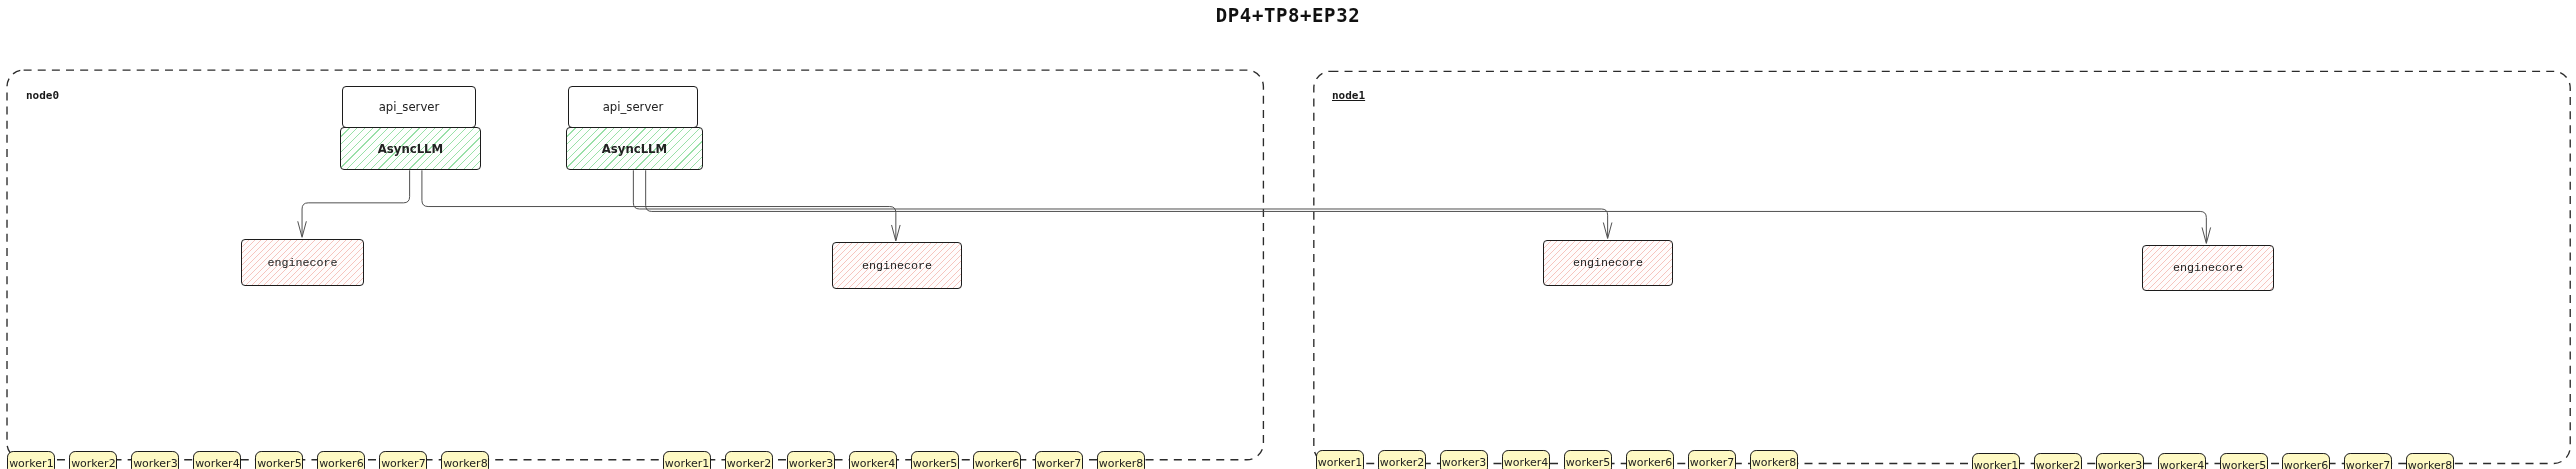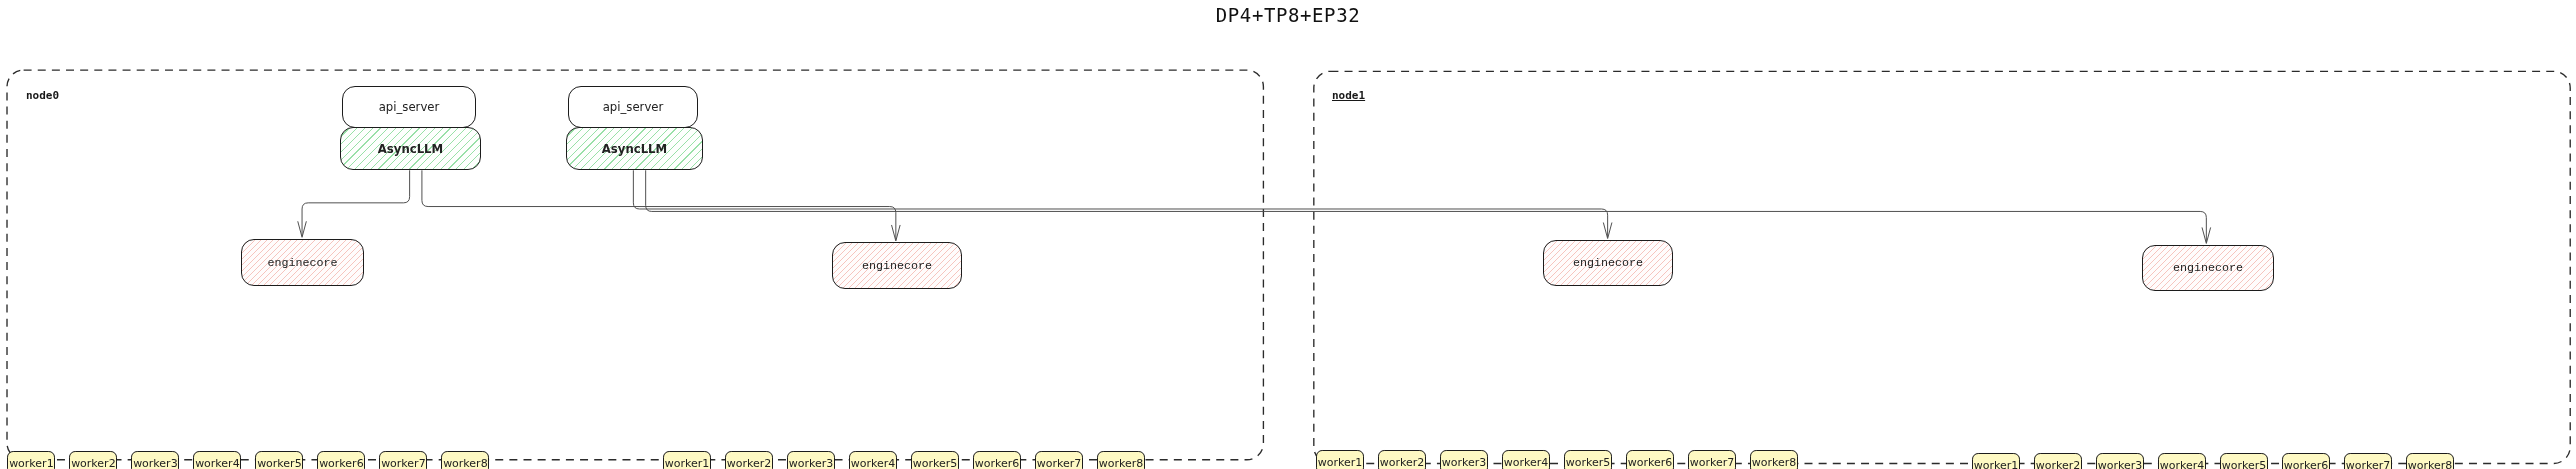--- a/index.html
+++ b/index.html
@@ -7,34 +7,34 @@
     position:relative;
     width:2576px;height:469px;
     font-family:"DejaVu Sans","Liberation Sans",sans-serif;
     color:#1f1f1f;
     overflow:hidden;
   }
   .title{
     position:absolute;left:0;top:3.7px;width:100%;
     text-align:center;
     font-family:"DejaVu Sans Mono","Liberation Mono",monospace;
-    font-size:19px;font-weight:400;letter-spacing:0.6px;
+    font-size:19px;font-weight:700;letter-spacing:0.6px;
     color:#111;
   }
   svg.wires{position:absolute;left:0;top:0;pointer-events:none;}
   .node-label{
     position:absolute;
     font-family:"DejaVu Sans Mono","Liberation Mono",monospace;
     font-size:11px;font-weight:700;color:#181818;
   }
   .box{
     position:absolute;
     box-sizing:border-box;
     border:1.5px solid #1c1c1c;
-    border-radius:13px;
+    border-radius:4px;
     background:#ffffff;
     display:flex;align-items:center;justify-content:center;
     font-size:11.7px;color:#222;
   }
   .box.green{
     background-color:#fdfffd;
     background-image:repeating-linear-gradient(135deg,
       rgba(120,214,140,0.75) 0px, rgba(120,214,140,0.75) 0.9px,
       transparent 0.9px, transparent 5.5px);
     font-weight:bold;

